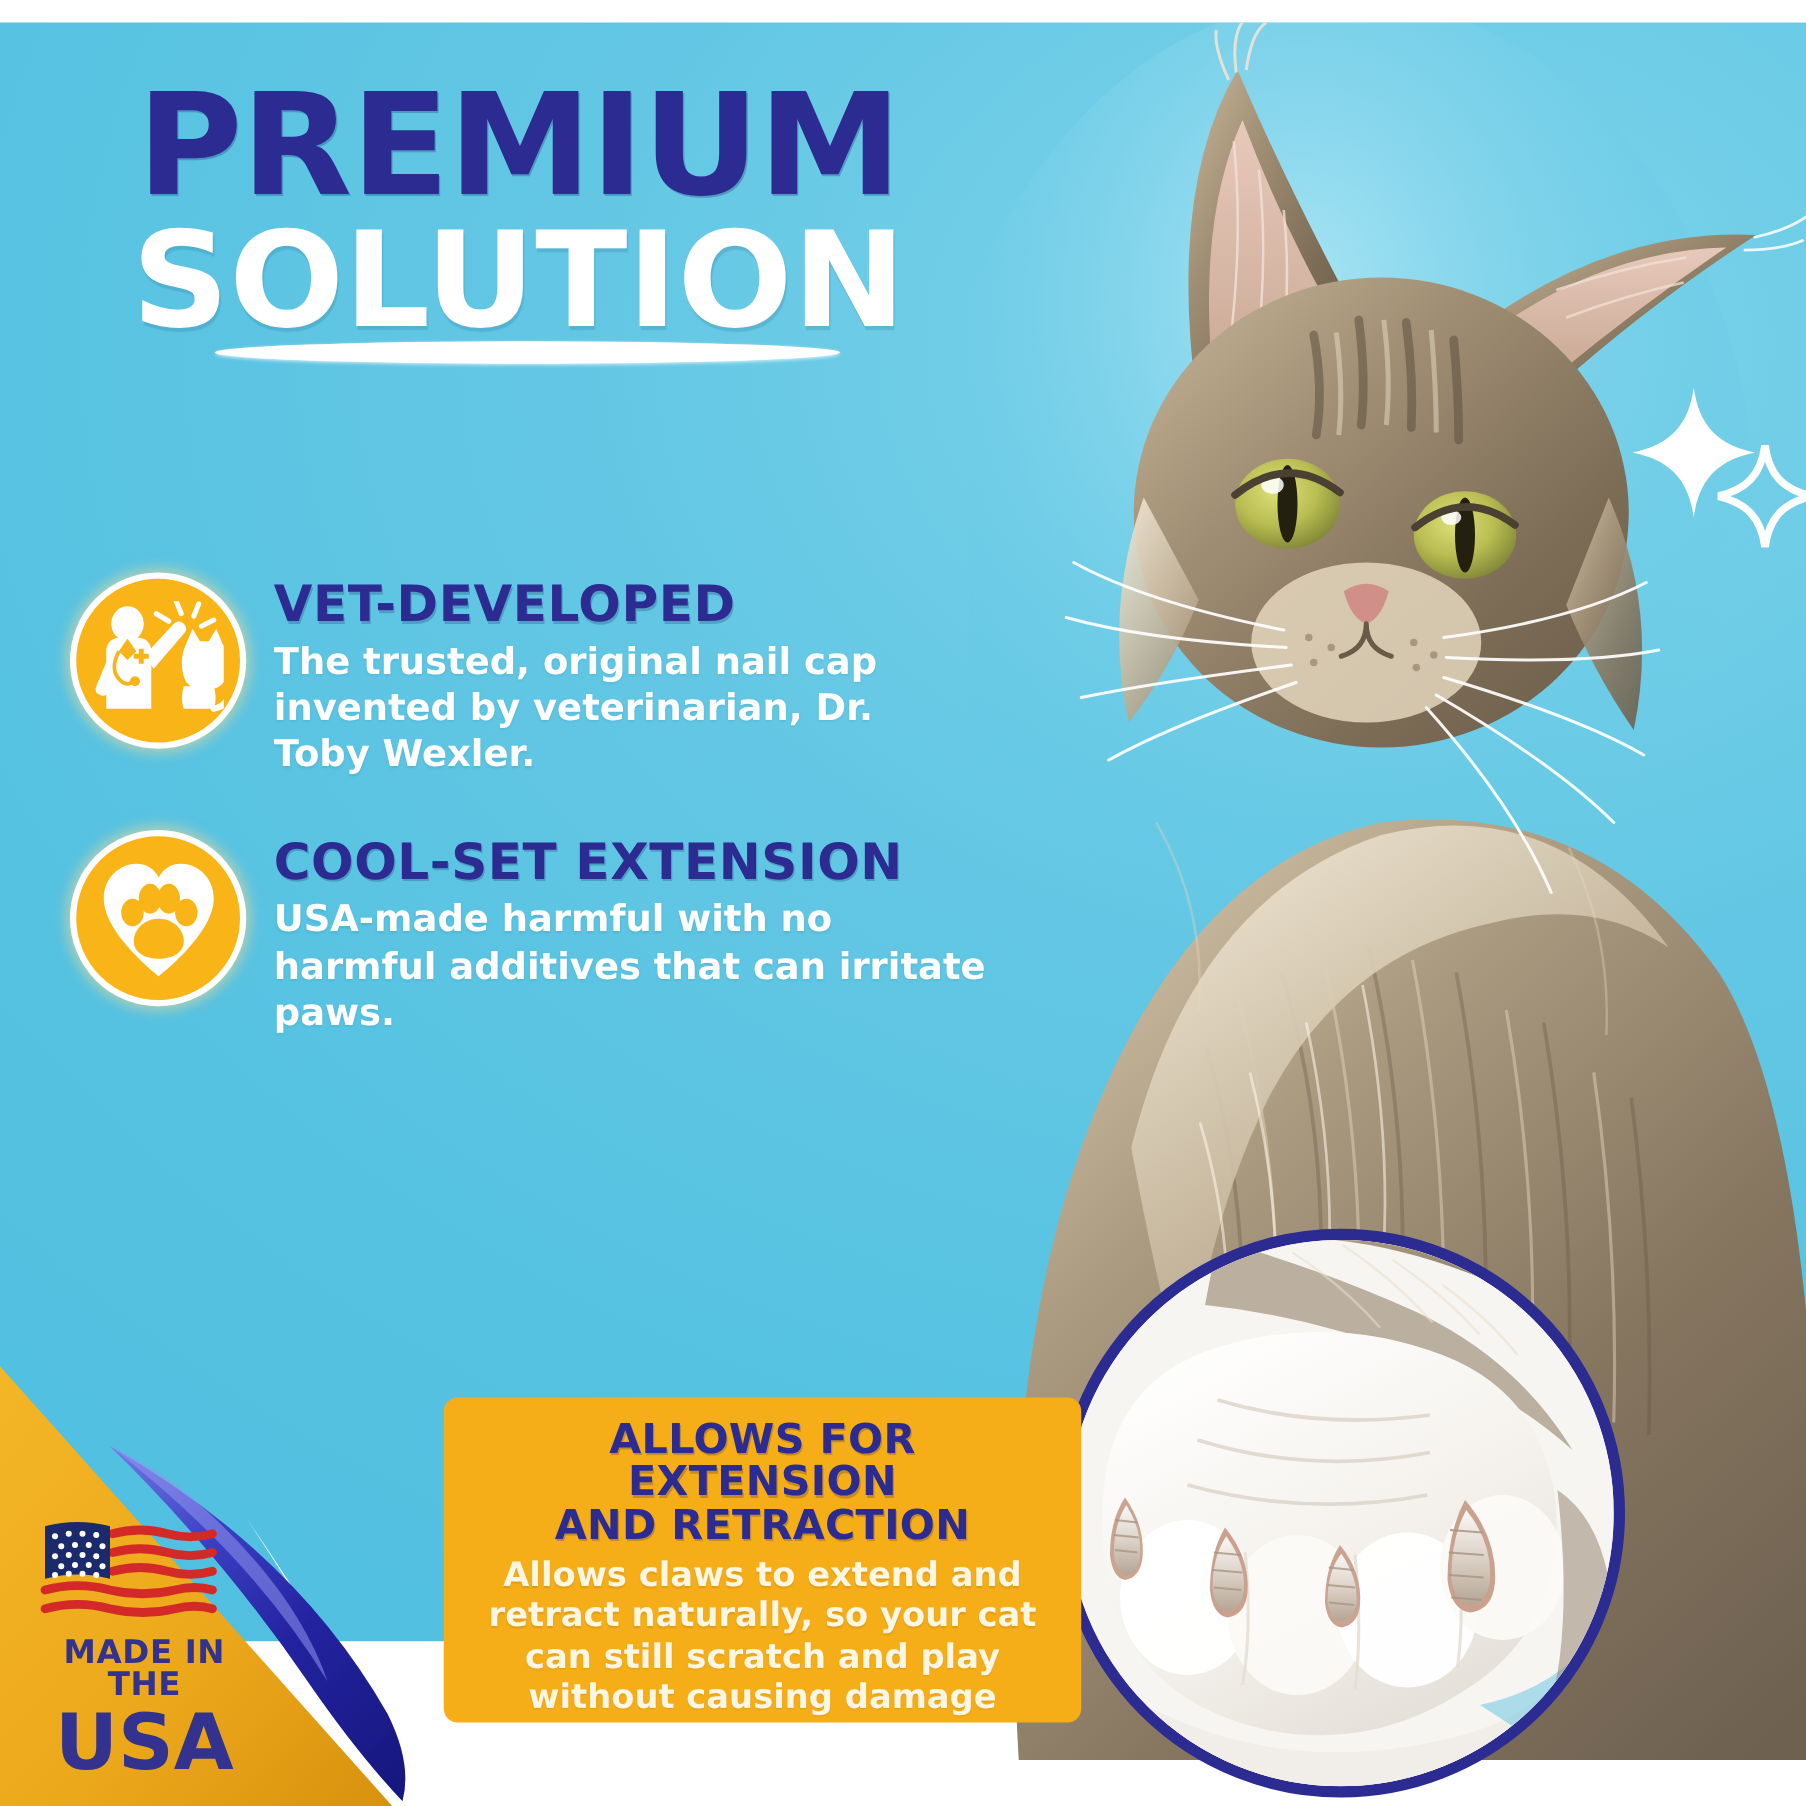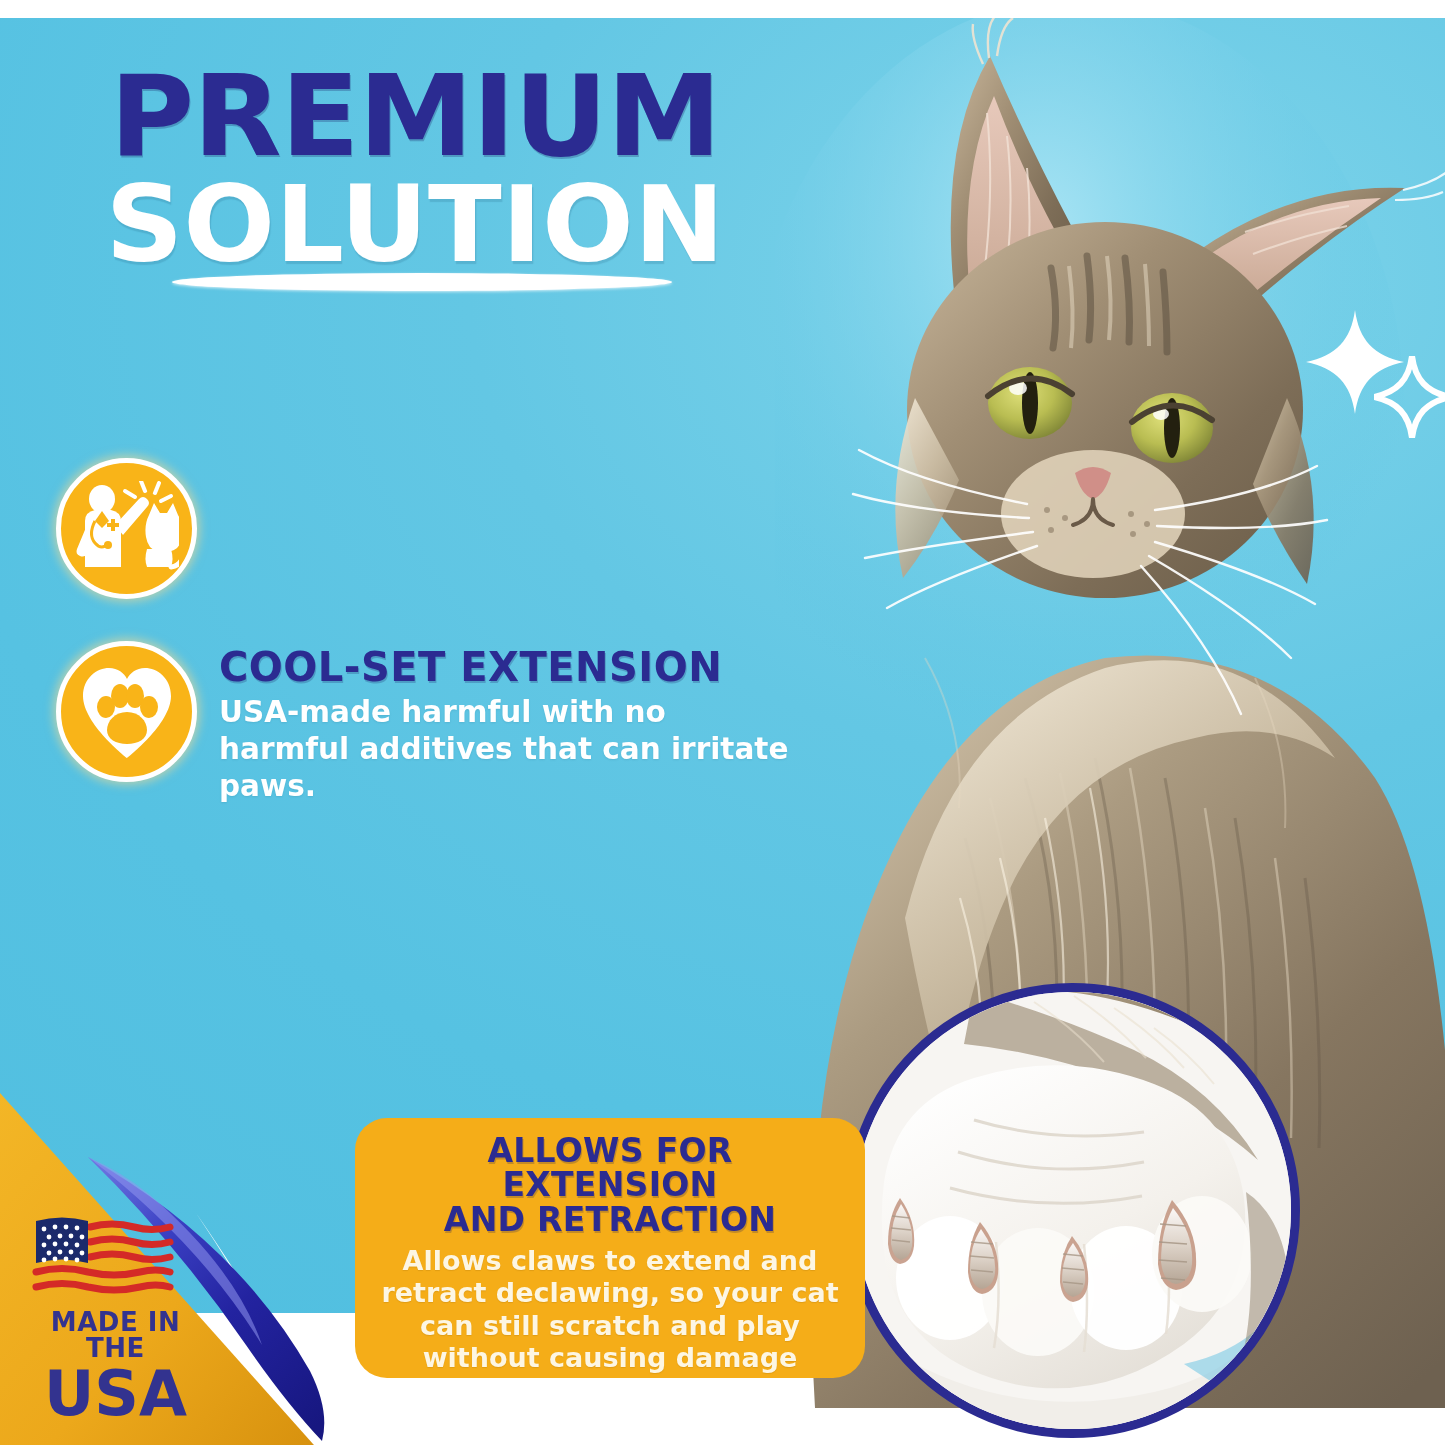--- a/index.html
+++ b/index.html
@@ -123,21 +123,21 @@
   .feature:nth-child(1) .feature-desc { max-width:500px; }
   .feature:nth-child(2) .feature-desc { max-width:585px; }
   .feature:nth-child(3) .feature-desc { max-width:570px; }
 
   
   .callout {
     position:absolute;
     left:355px; top:1100px;
     width:510px; height:260px;
     background:#f5ad18;
-    border-radius:32px;
+    border-radius:11px;
     padding:16px 22px 14px;
     text-align:center;
     z-index:5;
   }
   .callout-title {
     font-family:"DejaVu Sans", sans-serif;
     font-weight:bold;
     font-size:33px;
     line-height:1.04;
     letter-spacing:0.3px;
@@ -406,20 +406,24 @@
             <path d="M96 86 q14 -2 12 -20" stroke="#ffffff" stroke-width="5" fill="none" stroke-linecap="round"></path>
 
             <g stroke="#ffffff" stroke-width="4" stroke-linecap="round">
               <path d="M70 10 l-4 -10"></path>
                 <path d="M60 16 l-10 -6"></path>
                 <path d="M80 12 l4 -10"></path>
                 <path d="M86 20 l10 -5"></path>
             </g>
           </svg>
         </div>
+      </div>
+      <div class="feature-text">
+        <div class="feature-title">VET-DEVELOPED</div>
+        <div class="feature-desc">The trusted, original nail cap invented by veterinarian, Dr. Toby Wexler.</div>
       </div>
     </div>
 
     <div class="feature">
       <div class="feature-badge">
         <div class="badge-circle">
           <svg width="100" height="100" viewBox="0 0 100 100" xmlns="http://www.w3.org/2000/svg">
             <path d="M50 96 C50 96 6 62 6 34 C6 16 20 6 32 6 C41 6 47 11 50 17 C53 11 59 6 68 6 C80 6 94 16 94 34 C94 62 50 96 50 96 Z" fill="#ffffff"></path>
             <ellipse cx="29" cy="45" rx="9" ry="11" fill="#f9b418"></ellipse>
             <ellipse cx="43" cy="34" rx="9" ry="12" fill="#f9b418"></ellipse>
@@ -528,21 +532,21 @@
 
       <path d="M392 200 Q437 230 437 320 L437 437 L350 437 Q412 380 392 200 Z" fill="#8d7d66" opacity="0.5"></path>
     </svg>
   </div>
 
   <div class="callout">
     <div class="callout-title">
       <div>ALLOWS FOR EXTENSION</div>
       <div>AND RETRACTION</div>
     </div>
-    <div class="callout-body">Allows claws to extend and retract declawing, so your cat can still scratch and play without causing damage</div>
+    <div class="callout-body">Allows claws to extend and retract naturally, so your cat can still scratch and play without causing damage</div>
   </div>
 
   <div class="corner-peel">
     <svg width="420" height="370" viewBox="0 0 420 370" xmlns="http://www.w3.org/2000/svg">
       <defs>
         <linearGradient id="goldCorner" x1="0" y1="0" x2="1" y2="1">
           <stop offset="0%" stop-color="#f3b626"></stop>
           <stop offset="55%" stop-color="#eca81b"></stop>
           <stop offset="100%" stop-color="#d58f0d"></stop>
         </linearGradient>

